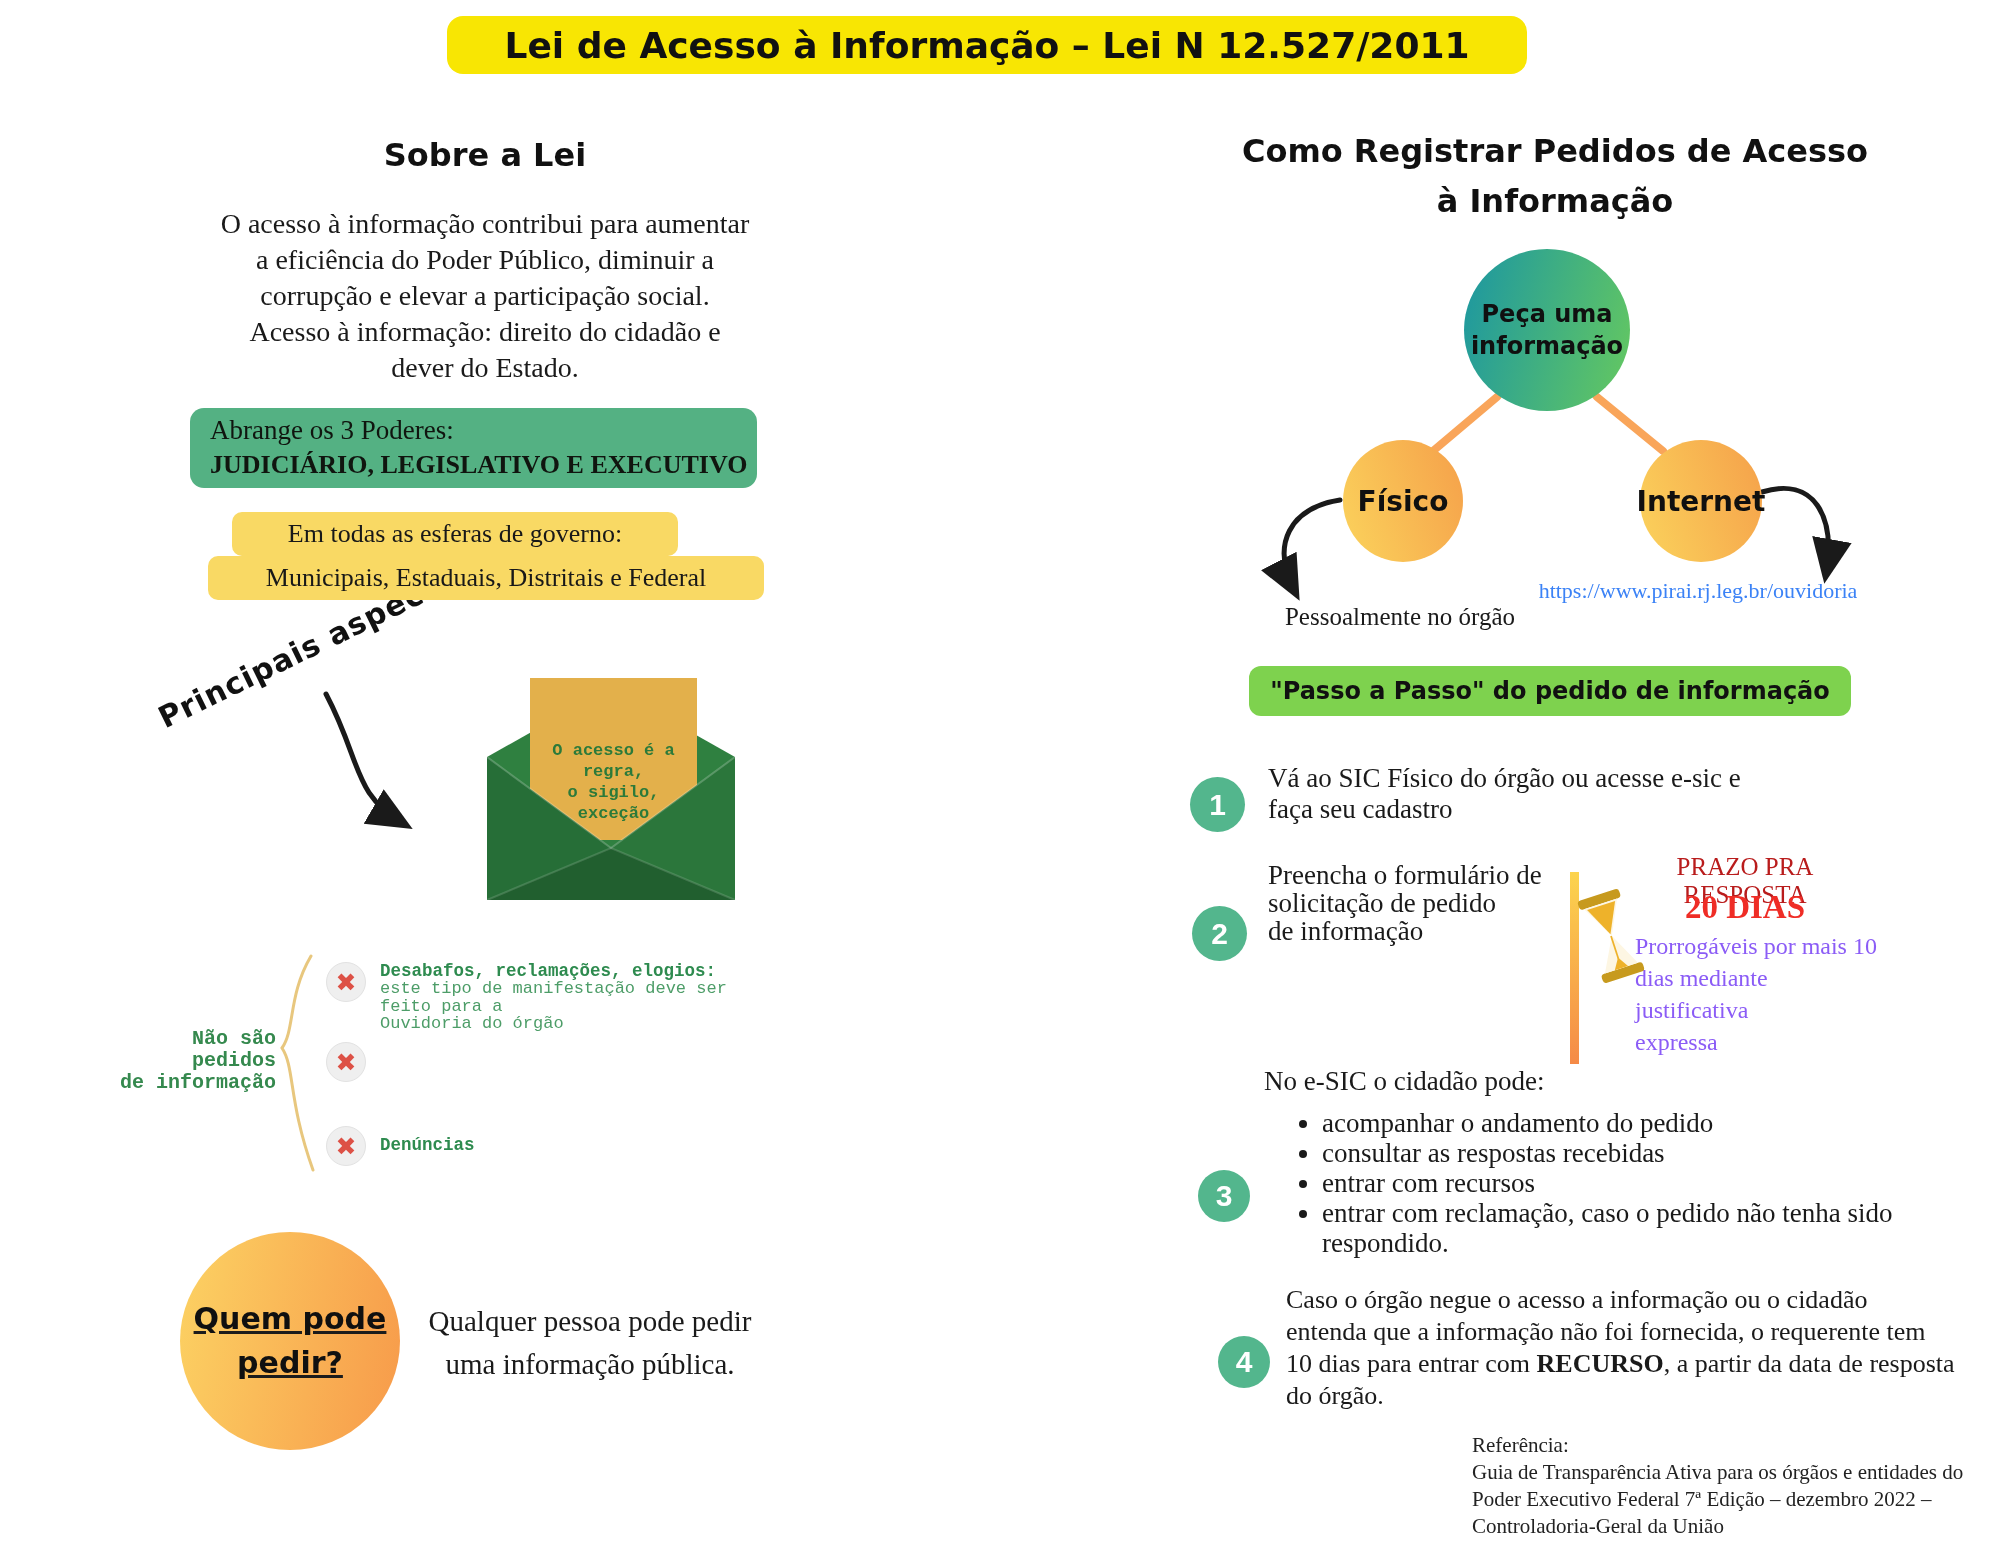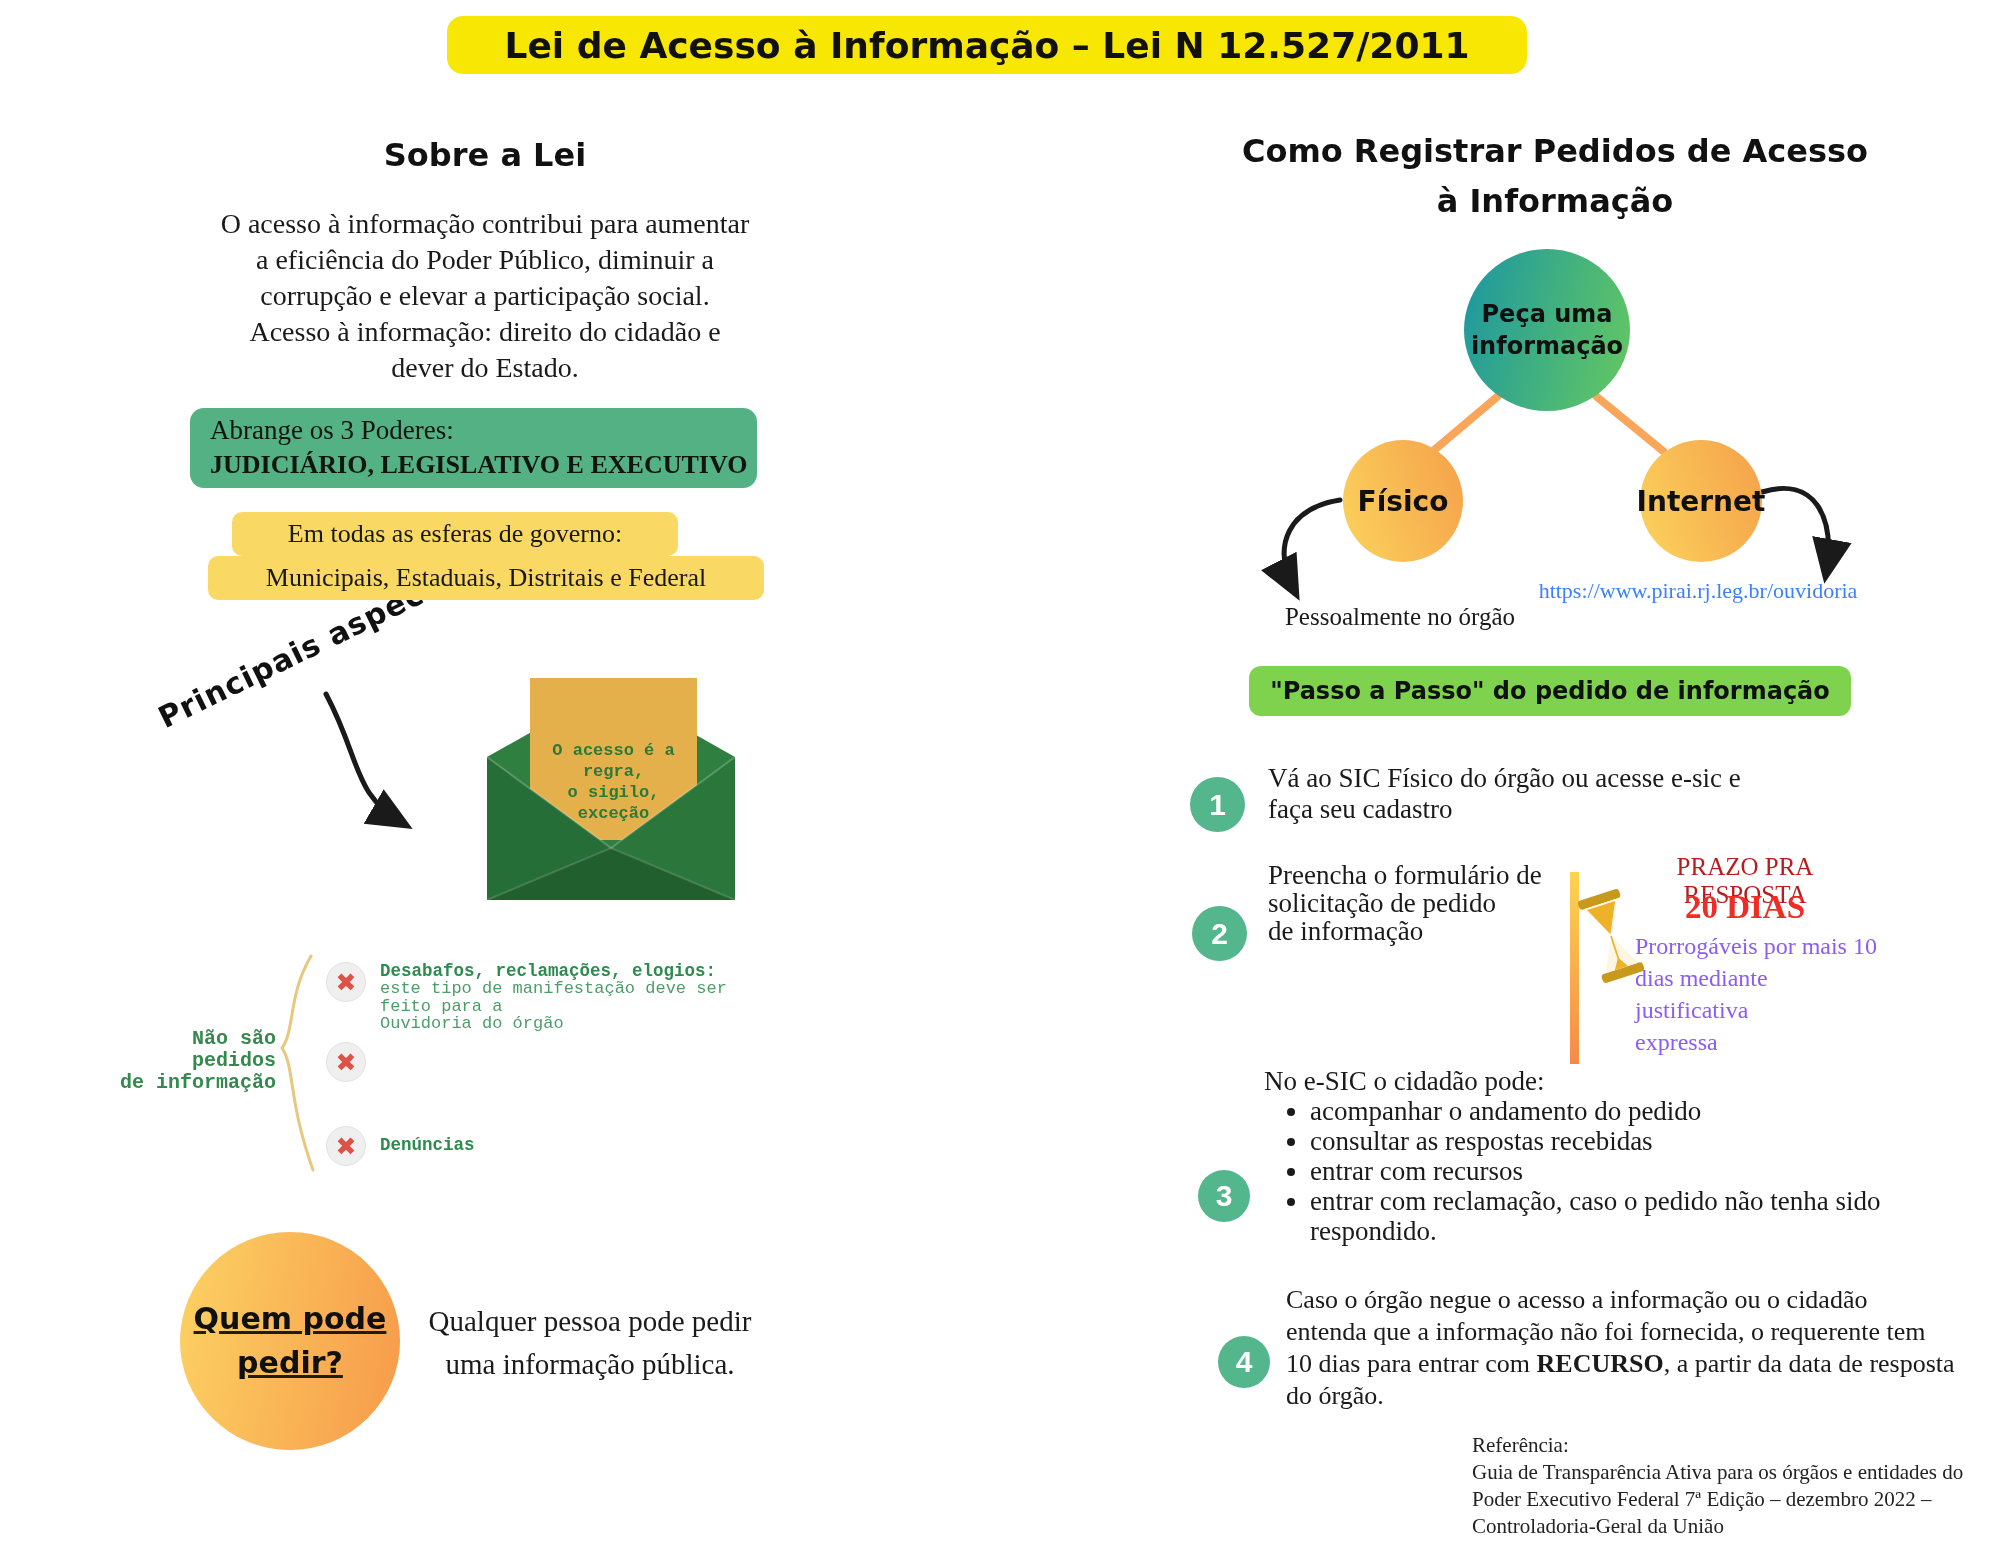--- a/index.html
+++ b/index.html
@@ -63,21 +63,21 @@
     align-items:center;justify-content:center;color:#fff;font-size:30px;z-index:2;
     font-family:"Liberation Sans",sans-serif;font-weight:700;}
   .step-text{font-size:27px;line-height:31px;color:#1a1a1a;}
   .deadline-title{left:1620px;top:853px;width:250px;text-align:center;font-size:25px;color:#b91c1c;}
   .deadline-days{left:1620px;top:889px;width:250px;text-align:center;font-size:33px;font-weight:700;color:#ef2d26;}
   .deadline-note{left:1622px;top:930px;width:250px;font-size:24px;line-height:32px;color:#8b5cf6;margin-left:13px;}
   .orange-bar{left:1570px;top:872px;width:9px;height:192px;background:linear-gradient(#fcd44e,#f58a47);z-index:2;}
   .hourglass-wrap{left:1585px;top:890px;width:52px;height:92px;transform:rotate(-18deg);z-index:3;}
 
   .bullets{left:1284px;top:1096px;width:660px;font-size:27px;line-height:30px;color:#1a1a1a;
-    margin:0;padding-left:26px;}
+    margin:12px;padding-left:26px;}
   .bullets li{margin:0;}
   .step4-text{left:1286px;top:1284px;width:740px;font-size:26px;line-height:32px;color:#1a1a1a;}
   .reference{left:1472px;top:1432px;width:540px;font-size:21px;line-height:27px;color:#222;white-space:nowrap;}
 </style>
 </head>
 <body>
 
 <div id="page">
 
   <svg class="overlay" width="2000" height="1545" viewBox="0 0 2000 1545">

